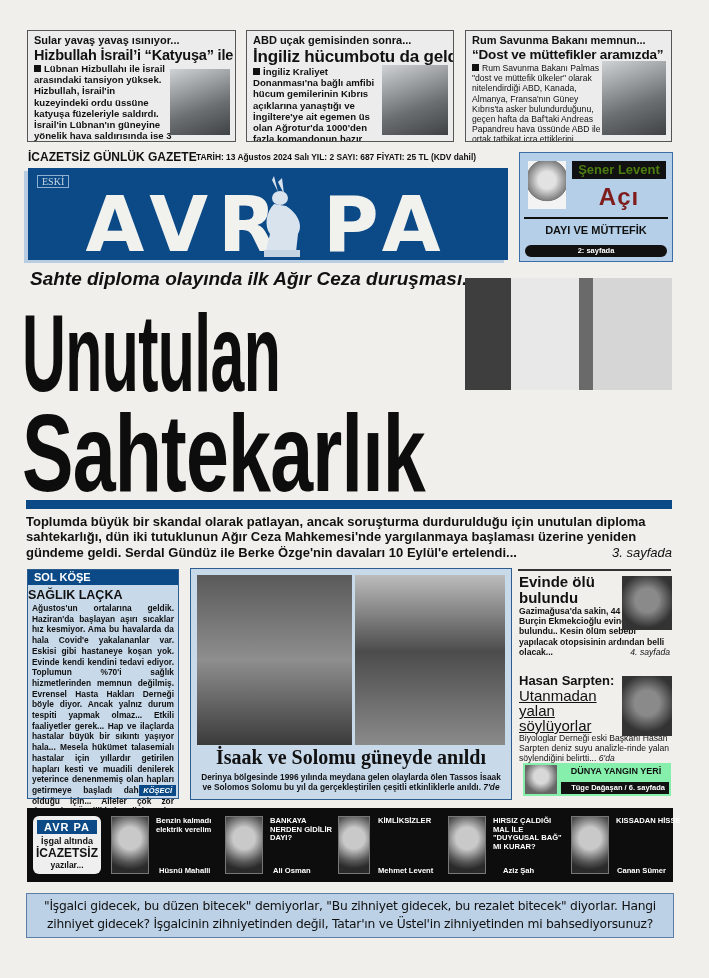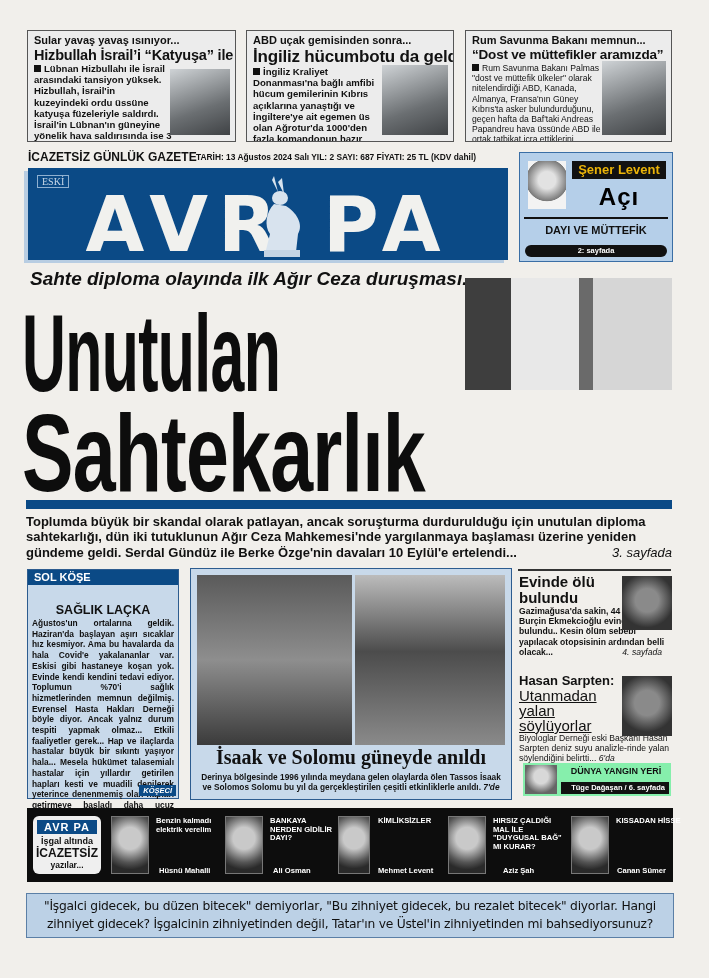--- a/index.html
+++ b/index.html
@@ -12,36 +12,36 @@
   .teaser .photo { position: absolute; right: 5px; bottom: 6px; background: linear-gradient(160deg,#cfd3d6,#6b6f72 60%,#3f4245); }
   .sq { display:inline-block; width:7px; height:7px; background:#111; margin-right:3px; vertical-align: 0px; }
   .masthead-left { position:absolute; left:28px; top:150px; font-weight:bold; font-size:12px; }
   .masthead-meta { position:absolute; left:196px; top:152px; font-weight:bold; font-size:8.4px; white-space:nowrap; }
   .logo { position:absolute; left:28px; top:168px; width:480px; height:92px; background:#0b4a86; box-shadow: -4px 3px 0 #b8cde2; }
   .logo .eski { position:absolute; left:9px; top:7px; border:1px solid #8fb0d0; color:#c9d8e8; font-family:"Liberation Serif", serif; font-size:10px; padding:0 4px; }
   .logo .word { position:absolute; left:0; right:0; top:12px; text-align:center; color:#f1f1ee; font-weight:bold; font-size:76px; letter-spacing: 10px; font-family: "DejaVu Sans", sans-serif; }
   .logo .thinker { position:absolute; left:228px; top:4px; width:52px; height:86px; }
   .aci { position:absolute; left:519px; top:152px; width:154px; height:110px; background:#b5cfe9; border:1.5px solid #3a6ea5; }
   .aci .photo { position:absolute; left:8px; top:8px; width:38px; height:48px; background: radial-gradient(circle at 50% 40%, #e2e2e2 25%, #7a7a7a 60%, #f3f3f3 62%); }
-  .aci .name { position:absolute; left:52px; top:8px; right:6px; height:18px; background:#111; color:#eab308; font-weight:bold; font-size:13px; text-align:center; line-height:18px; }
-  .aci .title { position:absolute; left:52px; top:30px; right:6px; text-align:center; color:#000000; font-weight:900; font-size:24px; letter-spacing:1px; }
+  .aci .name { position:absolute; left:52px; top:8px; right:6px; height:18px; background:#111; color:#4d7c0f; font-weight:bold; font-size:13px; text-align:center; line-height:18px; }
+  .aci .title { position:absolute; left:52px; top:30px; right:6px; text-align:center; color:#7f1d1d; font-weight:900; font-size:24px; letter-spacing:1px; }
   .aci .rule { position:absolute; left:4px; right:4px; top:64px; height:1.5px; background:#111; }
   .aci .sub { position:absolute; left:0; right:0; top:71px; text-align:center; font-weight:bold; font-size:11px; }
   .aci .pill { position:absolute; left:5px; right:5px; bottom:4px; height:12px; background:#111; border-radius:6px; color:#fff; font-size:7.5px; font-weight:bold; text-align:center; line-height:12px; }
   .kicker-main { position:absolute; left:30px; top:268px; font-weight:bold; font-style:italic; font-size:19px; }
   .headline { position:absolute; left:22px; font-family:"Liberation Sans Narrow","Liberation Sans",sans-serif; font-weight:bold; color:#0d0d0d; transform-origin:left top; white-space:nowrap; letter-spacing:-1px; }
   .hl1 { top:290px; font-size:98px; transform: scaleX(0.62) scaleY(1.12); }
   .hl2 { top:390px; font-size:98px; transform: scaleX(0.787) scaleY(1.12); }
   .main-photo { position:absolute; left:465px; top:278px; width:207px; height:112px; background: linear-gradient(90deg,#3e3e3e 0 22%,#e8e8e8 22% 55%,#6a6a6a 55% 62%,#d6d6d6 62% 100%); }
   .blue-bar { position:absolute; left:26px; top:500px; width:646px; height:9px; background:#0b4a86; }
   .lead { position:absolute; left:26px; top:514px; width:648px; font-weight:bold; font-size:13px; line-height:15.4px; }
   .lead .ref { position:absolute; right:2px; bottom:0; font-style:italic; font-weight:normal; }
   .sol { position:absolute; left:27px; top:569px; width:152px; height:230px; background:#c8d9ea; border:1.5px solid #2d5c8f; }
   .sol .hdr { height:15px; background:#0b4a86; color:#fff; font-weight:bold; font-size:11px; padding-left:6px; line-height:15px; }
-  .sol .ttl { text-align:center; font-weight:bold; font-size:12.5px; margin-top:18px; }
+  .sol .ttl { text-align:left; font-weight:bold; font-size:12.5px; margin-top:3px; }
   .sol .txt { font-weight:bold; font-size:8.4px; line-height:10.7px; padding:0 4px; text-align:justify; margin-top:1px; }
   .sol .sig { position:absolute; right:2px; bottom:2px; background:#0b4a86; color:#fff; font-size:7.5px; font-weight:bold; font-style:italic; padding:1px 4px; }
   .mid { position:absolute; left:190px; top:568px; width:322px; height:232px; background:#c8d9ea; border:1.5px solid #2d5c8f; }
   .mid .ph { position:absolute; top:6px; height:170px; }
   .mid .ph1 { left:6px; width:155px; background: linear-gradient(180deg,#5a5a5a,#8e8e8e 50%,#3b3b3b); }
   .mid .ph2 { left:164px; width:150px; background: linear-gradient(180deg,#bcbcbc,#4c4c4c 45%,#8a8a8a); }
   .mid .ttl { position:absolute; left:0; right:0; top:177px; text-align:center; font-family:"Liberation Serif",serif; font-weight:bold; font-size:20px; }
   .mid .txt { position:absolute; left:6px; right:6px; top:203px; text-align:center; font-weight:bold; font-size:8.3px; line-height:10px; }
   .right-rule { position:absolute; left:518px; top:569px; width:153px; height:1.5px; background:#333; }
   .story { position:absolute; left:519px; width:153px; }
@@ -135,21 +135,21 @@
   <div class="ph ph1"></div>
   <div class="ph ph2"></div>
   <div class="ttl">İsaak ve Solomu güneyde anıldı</div>
   <div class="txt"><span>Derinya bölgesinde 1996 yılında meydana gelen olaylarda ölen Tassos İsaak ve Solomos Solomu bu yıl da gerçekleştirilen çeşitli etkinliklerle anıldı.</span> <i>7'de</i></div>
 </div>
 
 <div class="right-rule"></div>
 <div class="story" style="top:574px; height:95px;">
   <div class="ph" style="top:2px; width:50px; height:54px;"></div>
   <div class="h1" style="width:98px;">Evinde ölü bulundu</div>
-  <div class="txt"><span>Gazimağusa'da sakin, 44 yaşındaki Burçin Ekmekcioğlu evinde ölü bulundu.. Kesin ölüm sebebi yapılacak otopsisinin ardından belli olacak...</span> <span class="ref" style="float:right; margin-right:10px;">4. sayfada</span></div>
+  <div class="txt"><span>Gazimağusa'da sakin, 44 yaşındaki Burçin Ekmekcioğlu evinde ölü bulundu.. Kesin ölüm sebebi yapılacak otopsisinin ardından belli olacak...</span> <span class="ref" style="float:right; margin-right:2px;">4. sayfada</span></div>
 </div>
 
 <div class="story" style="top:674px; height:85px;">
   <div class="ph" style="top:2px; width:50px; height:60px;"></div>
   <div class="h1" style="font-size:13px; line-height:14px;">Hasan Sarpten:</div>
   <div class="h2" style="width:100px;text-decoration:underline;">Utanmadan yalan söylüyorlar</div>
   <div class="txt2"><span>Biyologlar Derneği eski Başkanı Hasan Sarpten deniz suyu analizle-rinde yalan söylendiğini belirtti...</span> <i>6'da</i></div>
 </div>
 
 <div class="dunya">

